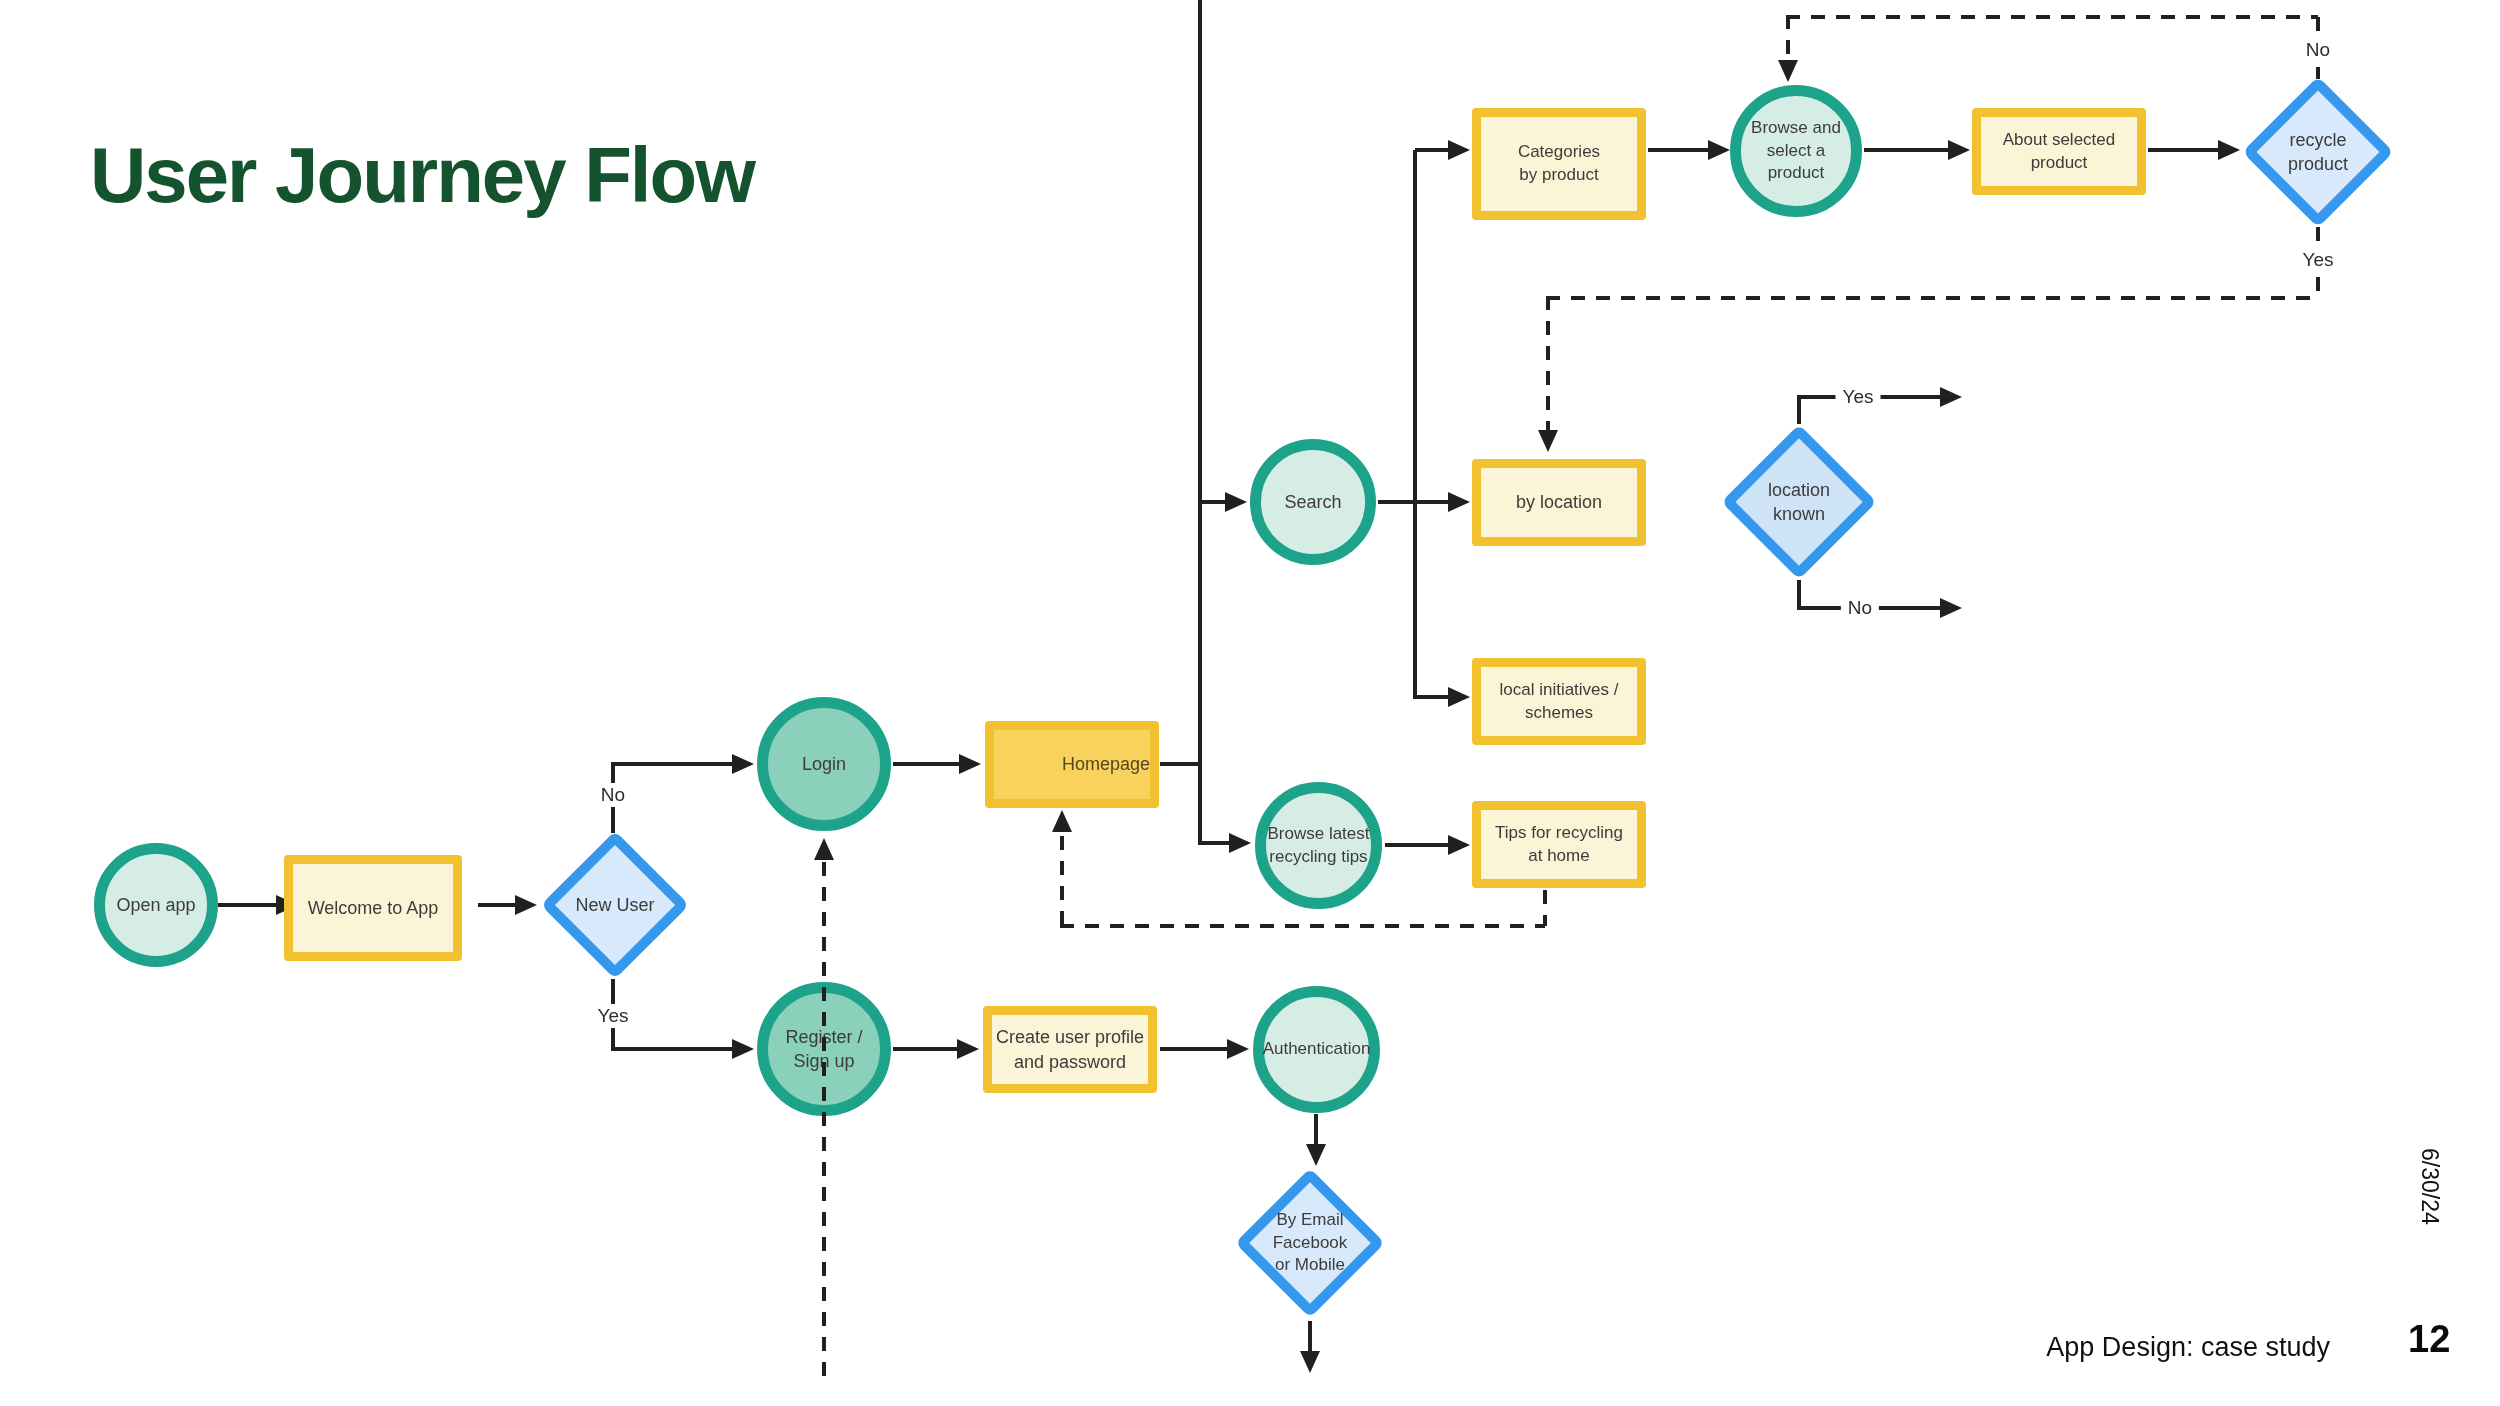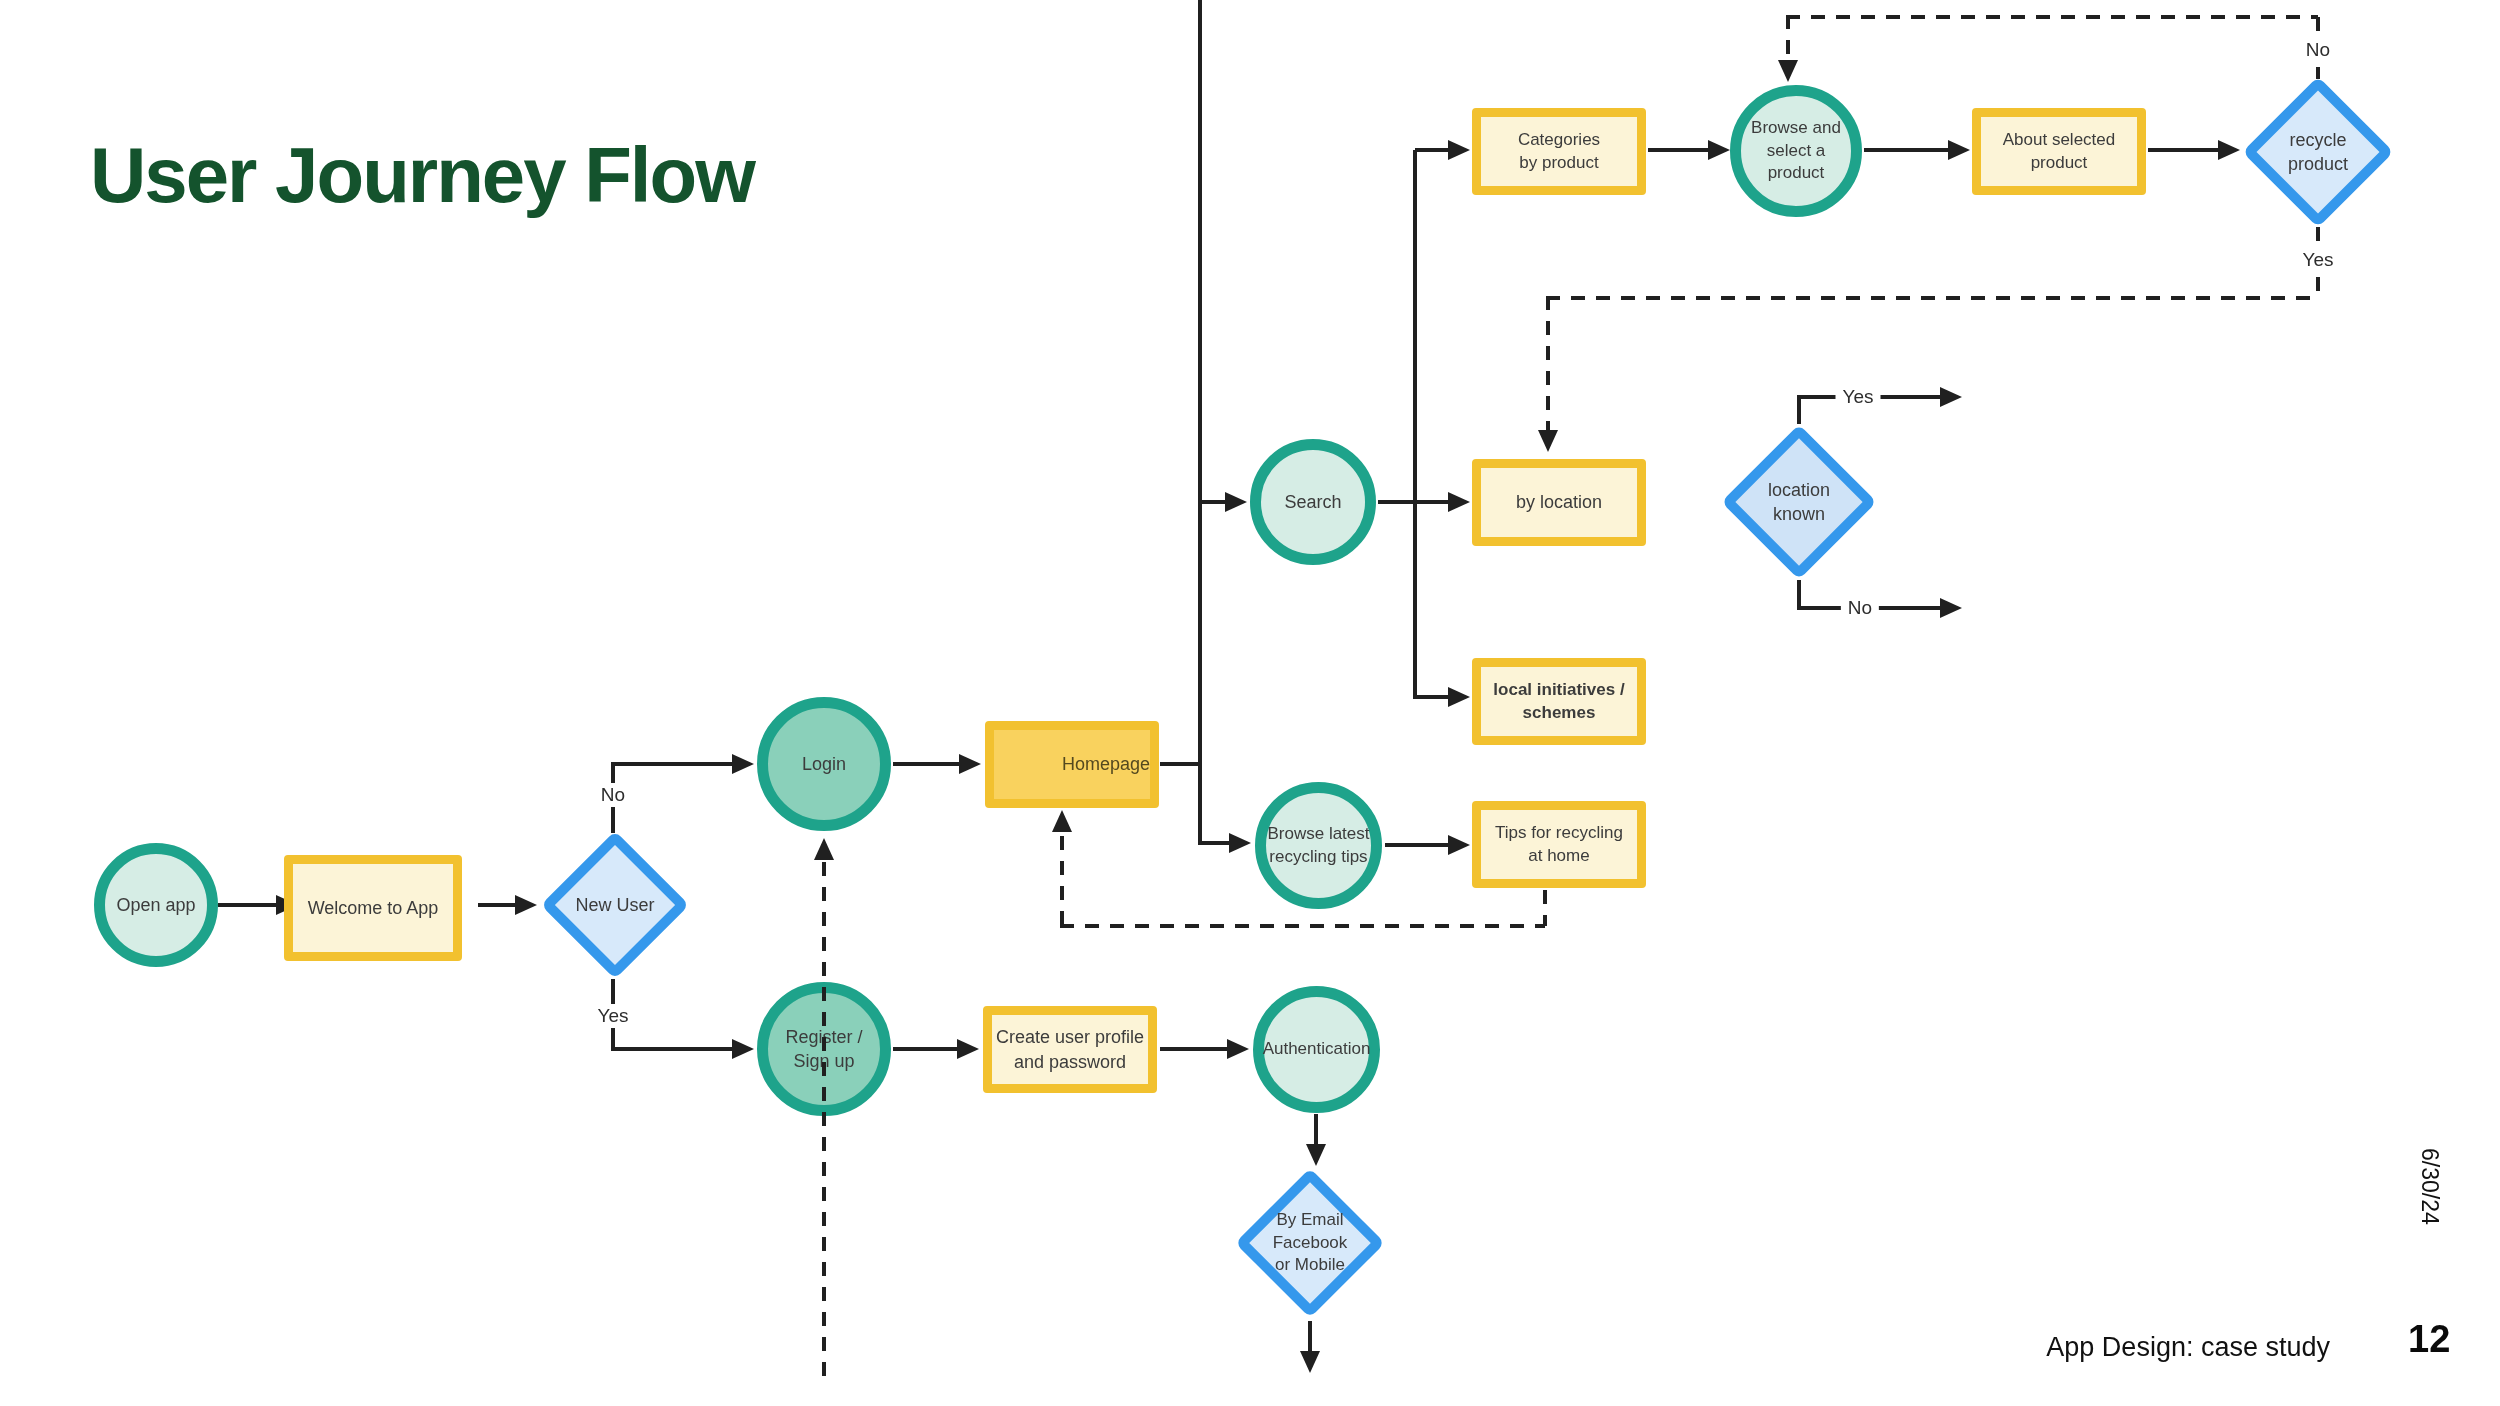--- a/index.html
+++ b/index.html
@@ -192,26 +192,26 @@
   <div class="node circle" style="left:1255px;top:782px;width:127px;height:127px;">
     <div class="node-label" style="font-size:17px;">Browse latest
 recycling tips</div>
   </div>
 
   <div class="node rect" style="left:1472px;top:801px;width:174px;height:87px;">
     <div class="node-label" style="font-size:17px;">Tips for recycling
 at home</div>
   </div>
 
-  <div class="node rect" style="left:1472px;top:658px;width:174px;height:87px;font-weight:bold;">
+  <div class="node rect" style="left:1472px;top:658px;width:174px;height:87px;">
     <div class="node-label" style="font-size:17px;">local initiatives /
 schemes</div>
   </div>
 
-  <div class="node rect" style="left:1472px;top:108px;width:174px;height:87px;justify-content:center;">
+  <div class="node rect" style="left:1472px;top:108px;width:174px;height:112px;justify-content:center;">
     <div class="node-label" style="font-size:17px;">Categories
 by product</div>
   </div>
 
   <div class="node circle" style="left:1730px;top:85px;width:132px;height:132px;">
     <div class="node-label" style="font-size:17px;">Browse and
 select a
 product</div>
   </div>
 

